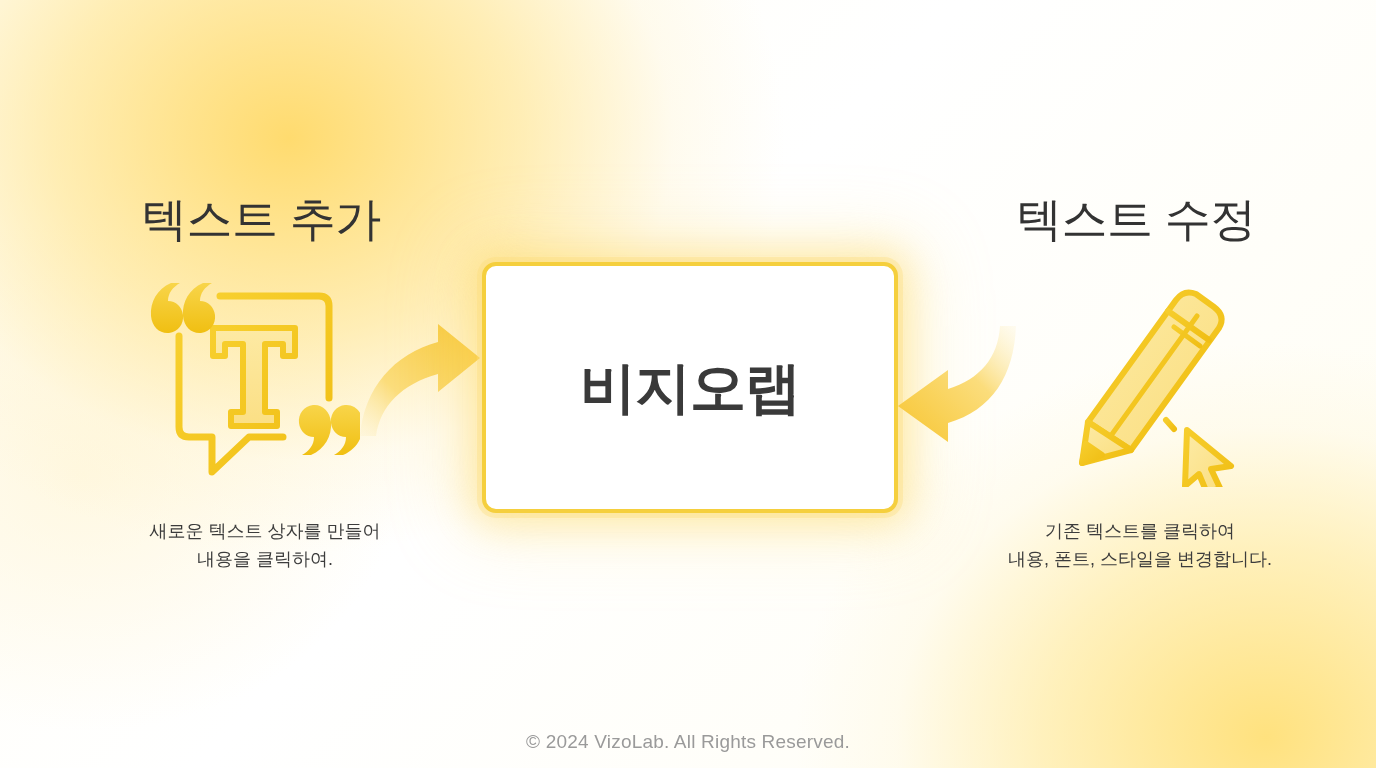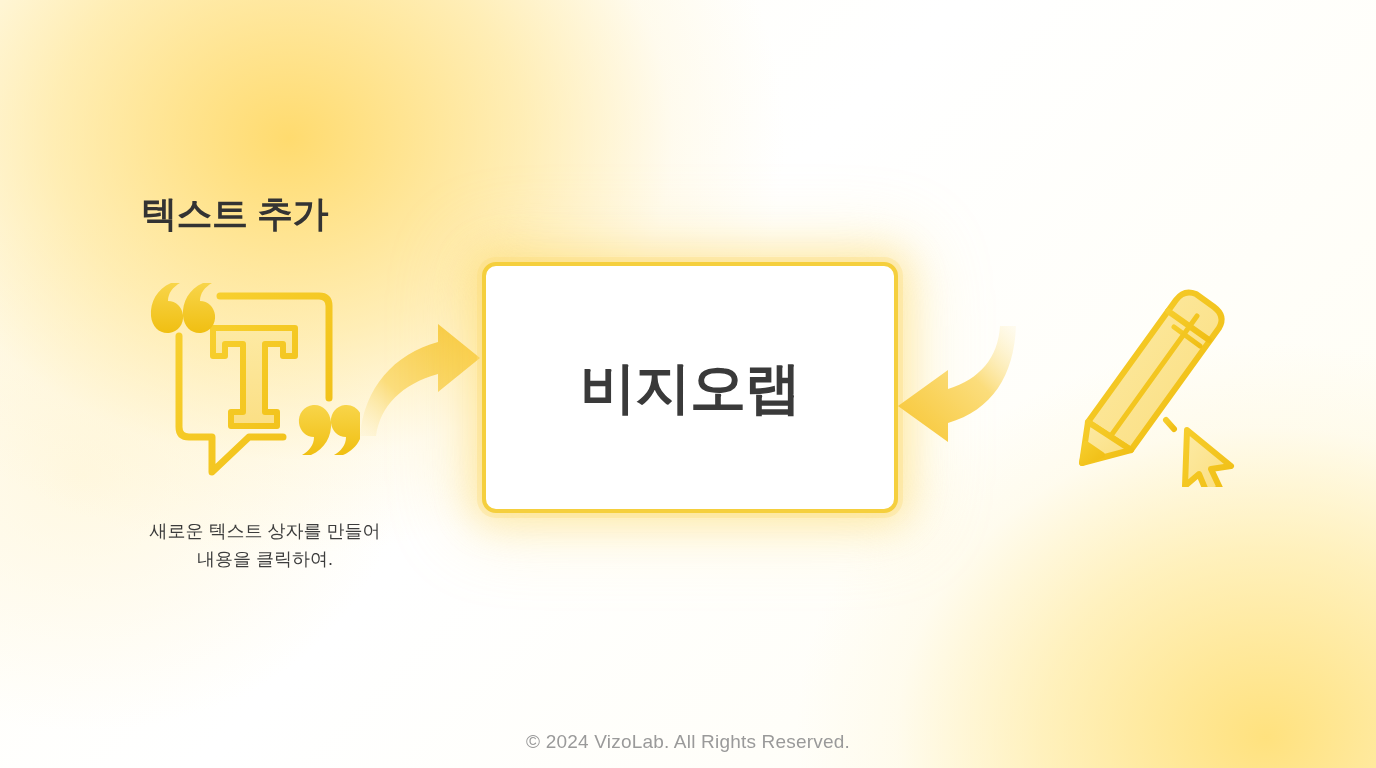--- a/index.html
+++ b/index.html
@@ -22,22 +22,22 @@
     background:
       radial-gradient(ellipse 620px 520px at 21% 18%, rgba(255,216,99,0.92) 0%, rgba(255,224,125,0.55) 38%, rgba(255,238,185,0.22) 62%, rgba(255,255,255,0) 80%),
       radial-gradient(ellipse 560px 470px at 92% 96%, rgba(255,224,120,0.95) 0%, rgba(255,232,150,0.6) 40%, rgba(255,244,205,0.25) 66%, rgba(255,255,255,0) 84%),
       radial-gradient(ellipse 420px 340px at 6% 62%, rgba(255,243,205,0.55) 0%, rgba(255,255,255,0) 75%),
       linear-gradient(135deg, #fffdf4 0%, #ffffff 45%, #fffdf2 100%);
   }
 
   
   .heading {
     position: absolute;
-    font-size: 36px;
-    font-weight: bold;
+    font-size: 46px;
+    font-weight: normal;
     color: #333333;
     letter-spacing: -0.5px;
     white-space: nowrap;
     line-height: 1;
   }
   #heading-left  { left: 141px; top: 196px; }
   #heading-right { left: 1016px; top: 196px; }
 
   
   .caption {
@@ -149,20 +149,21 @@
              C 50 66 28 88 24 118 Z" fill="url(#gradArrowL)"></path>
   </svg>
 
   <div id="caption-left" class="caption">새로운 텍스트 상자를 만들어
 내용을 클릭하여.</div>
 
   <div id="center-card">
     <span id="center-card-label">비지오랩</span>
   </div>
 
+  <div id="heading-right" class="heading">텍스트 수정</div>
 
   <svg id="arrow-right-to-center" class="art" width="135" height="125" viewBox="0 0 135 125">
     <defs>
       <linearGradient id="gradArrowR" x1="1" y1="0" x2="0" y2="1">
         <stop offset="0%" stop-color="#fdf0c4" stop-opacity="0.2"></stop>
         <stop offset="40%" stop-color="#fbdd7c"></stop>
         <stop offset="100%" stop-color="#f7c530"></stop>
       </linearGradient>
     </defs>
     <path d="M 128 6
@@ -205,16 +206,18 @@
 
     <g stroke="url(#gradPencilStroke)" stroke-width="6" stroke-linecap="round" fill="none">
       <path d="M 168 141 L 168 155"></path>
       <path d="M 142 148 L 150 157"></path>
       <path d="M 136 170 L 149 170"></path>
     </g>
 
     <path d="M 163 158 L 207 194 L 187 197 L 196 216 L 183 221 L 175 202 L 161 214 Z" fill="url(#gradPencilBody)" stroke="url(#gradPencilStroke)" stroke-width="6" stroke-linejoin="round"></path>
   </svg>
 
+  <div id="caption-right" class="caption">기존 텍스트를 클릭하여
+내용, 폰트, 스타일을 변경합니다.</div>
 
   <div id="footer">© 2024 VizoLab. All Rights Reserved.</div>
 
 </div>
 
 </body></html>

